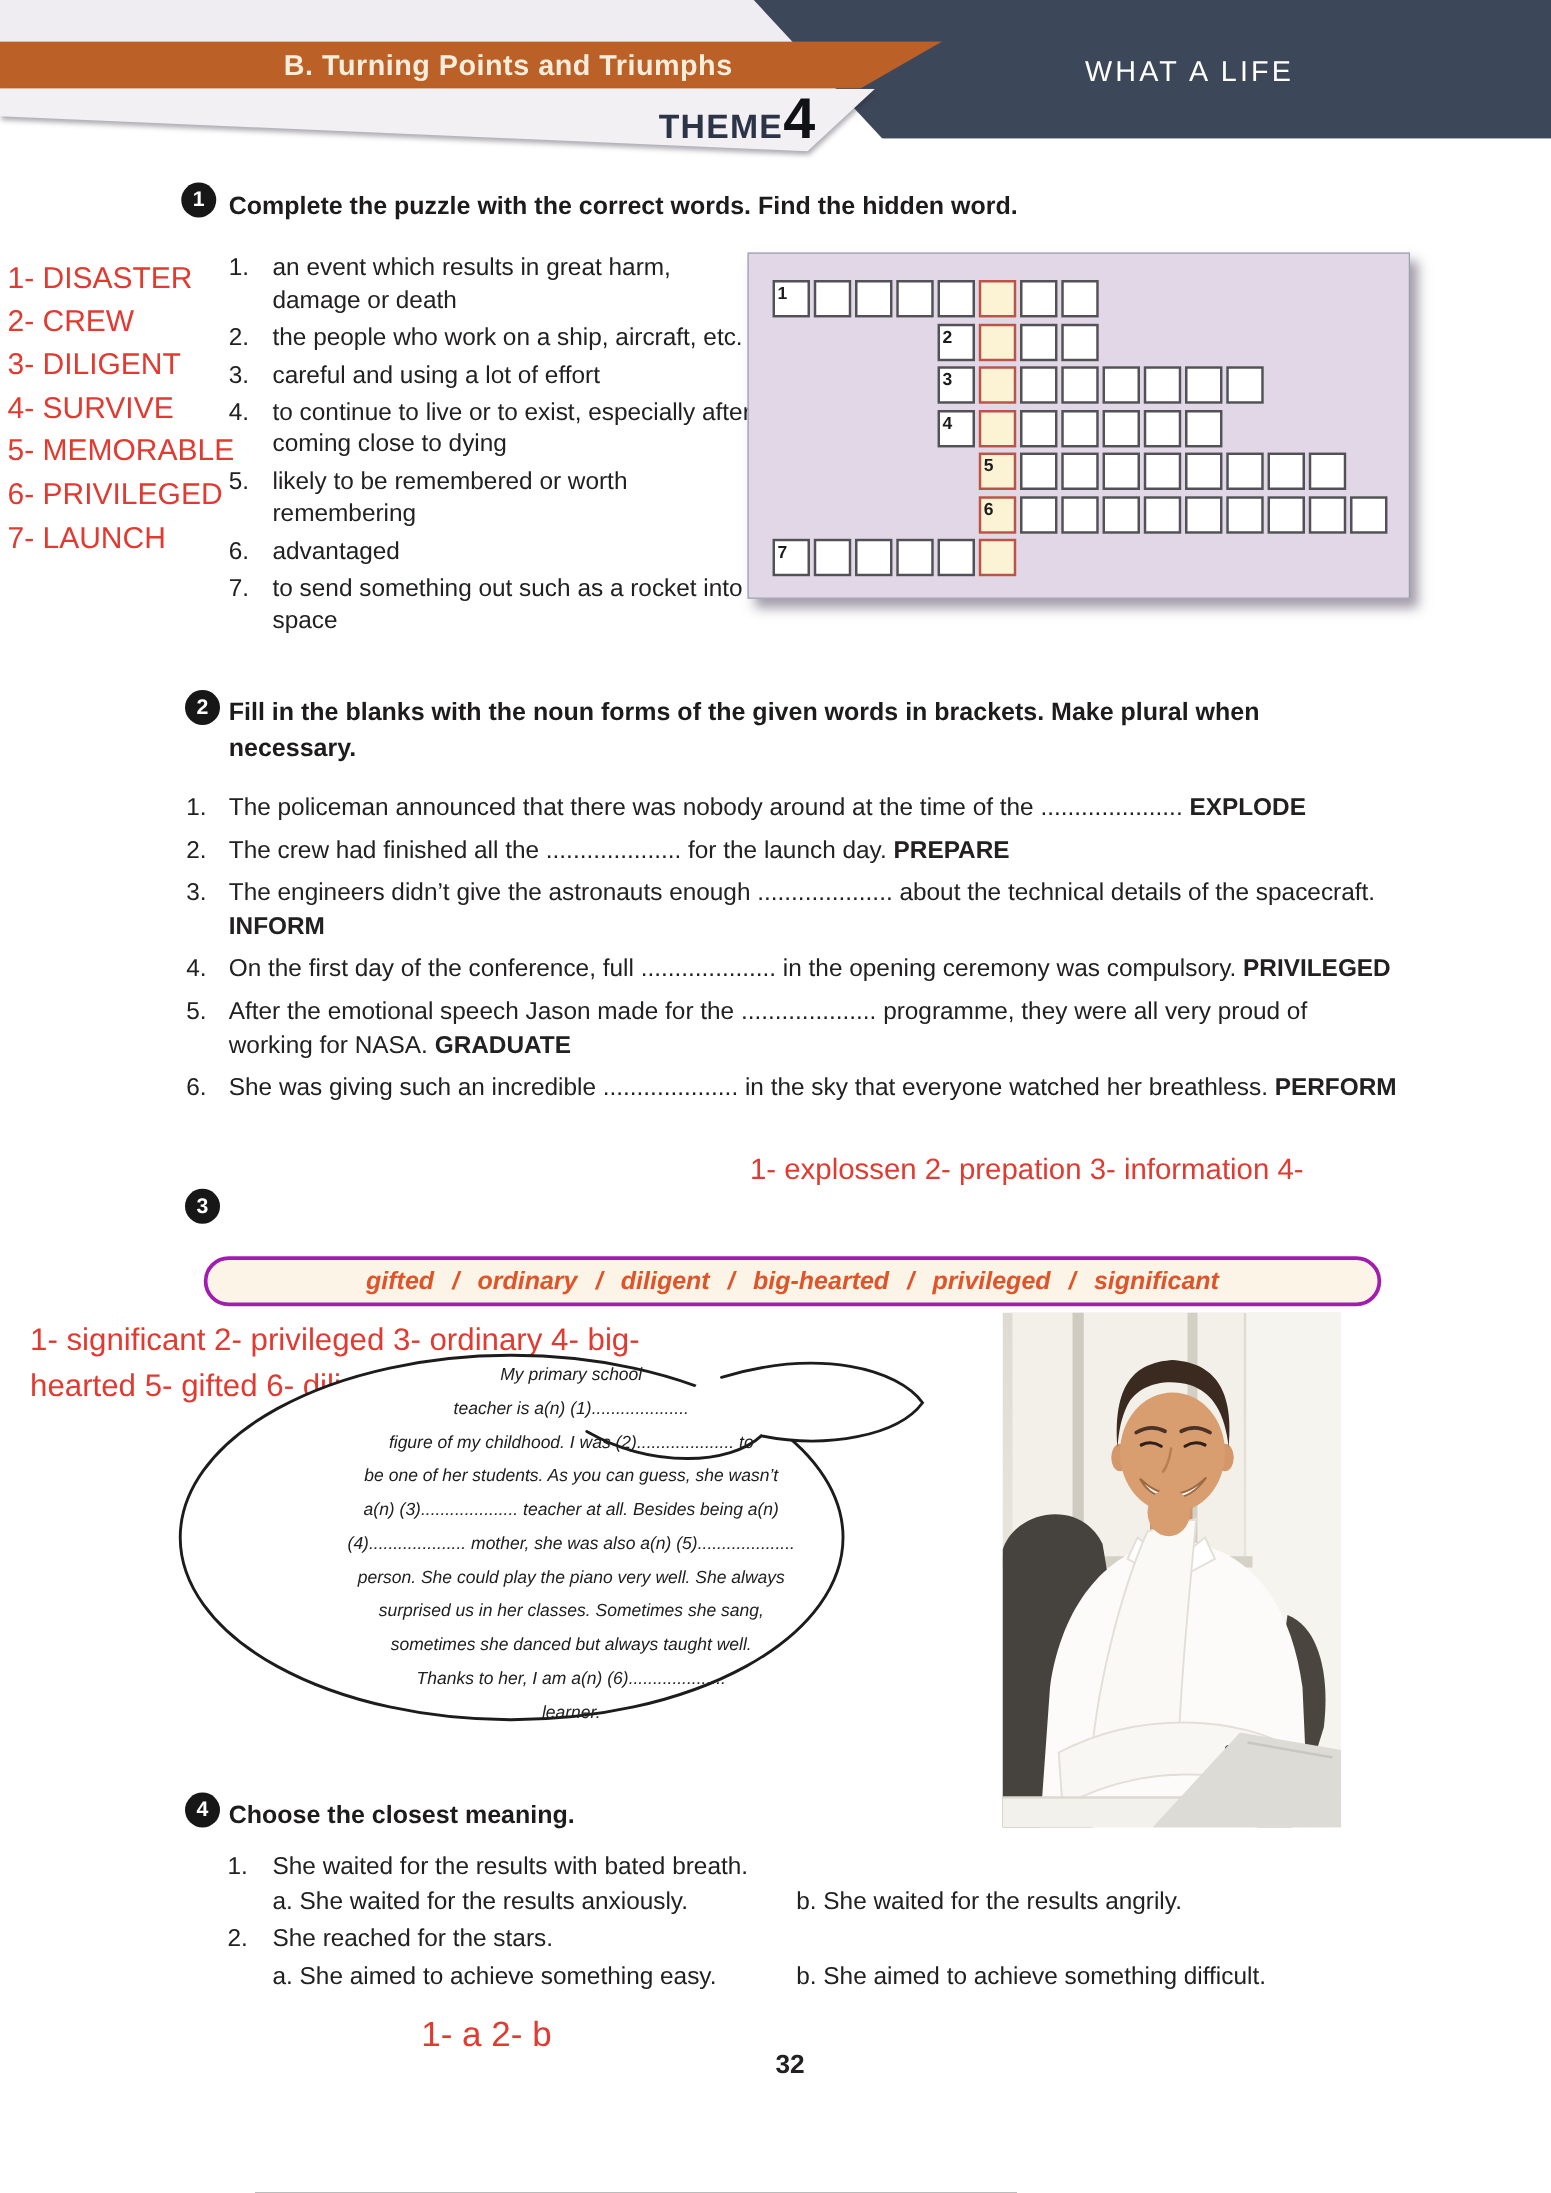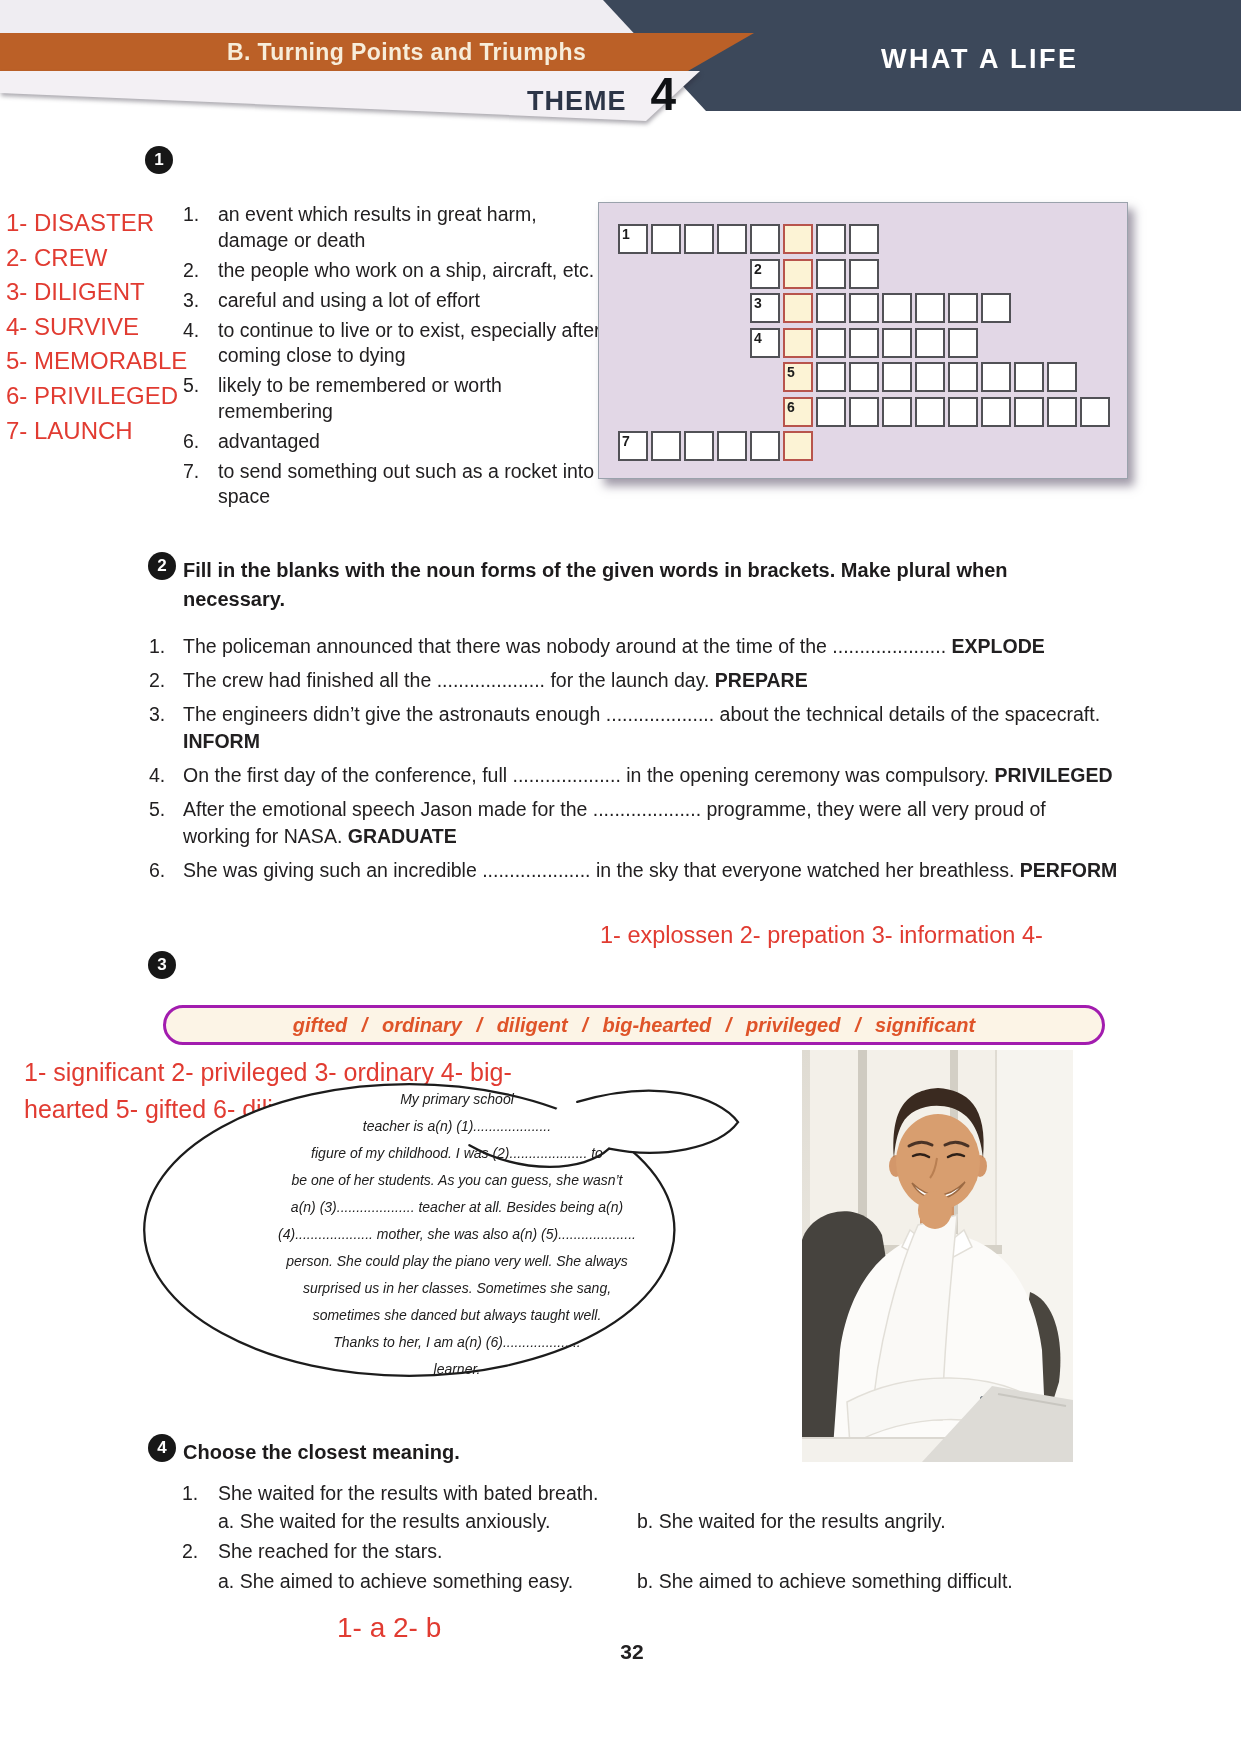--- a/index.html
+++ b/index.html
@@ -4,30 +4,30 @@
 <style>
   html,body{margin:0;padding:0;background:#888;}
   .page{position:relative;width:1241px;height:1754px;background:#ffffff;overflow:hidden;
         font-family:"Liberation Sans",sans-serif;color:#222021;margin:0 auto;}
   .abs{position:absolute;}
 
   
   .top-strip{left:0;top:0;width:1241px;height:33px;background:#efedf2;}
   .navy{left:0;top:0;width:1241px;height:111px;background:#3c485a;
         clip-path:polygon(603px 0,1241px 0,1241px 111px,706px 111px);}
-  .unit-title{left:868px;top:44px;width:320px;font-size:27px;font-weight:700;color:#ffffff;
-              letter-spacing:2.5px;margin-left:13px;}
+  .unit-title{left:868px;top:44px;width:320px;font-size:23px;font-weight:400;color:#ffffff;
+              letter-spacing:2.5px;}
   .orange-band{left:0;top:33px;width:1241px;height:38px;background:#bb6027;
                clip-path:polygon(0 0,754px 0,688px 38px,0 38px);}
   .section-title{left:227px;top:39px;width:520px;font-size:23px;font-weight:bold;color:#f7edda;
                  letter-spacing:.4px;}
   .ribbon-wrap{left:0;top:71px;width:1241px;height:54px;filter:drop-shadow(1px 3px 2px rgba(40,35,50,.38));}
   .ribbon{position:absolute;left:0;top:0;width:1241px;height:52px;background:#f3f0f4;
           clip-path:polygon(0 0,700px 0,646px 50px,0 22px);}
-  .theme{left:527px;top:74px;display:flex;align-items:baseline;gap:24px;}
+  .theme{left:527px;top:74px;display:flex;align-items:baseline;gap:0;}
   .theme-word{font-size:27px;font-weight:600;color:#2c3547;letter-spacing:1px;}
   .theme-num{font-size:46px;font-weight:bold;color:#101215;line-height:40px;}
 
   
   .circle-num{width:28px;height:28px;border-radius:50%;background:#171717;color:#fff;
               display:flex;align-items:center;justify-content:center;font-size:17px;font-weight:bold;}
   .ex-heading{font-size:20px;font-weight:bold;color:#1d1b1c;line-height:29px;}
   .red{color:#e13b31;}
 
   
@@ -90,20 +90,21 @@
   <div class="abs section-title">B. Turning Points and Triumphs</div>
   <div class="abs ribbon-wrap">
       <div class="ribbon"></div>
     </div>
   <div class="abs theme">
     <span class="theme-word">THEME</span>
     <span class="theme-num">4</span>
   </div>
 
   <div class="abs circle-num" style="left:145px;top:146px">1</div>
+  <div class="abs ex-heading" style="left:183px;top:151px;width:900px">Complete the puzzle with the correct words. Find the hidden word.</div>
   <div class="abs red red-ex1" id="red-ex1">
       <div>1- DISASTER</div>
       <div>2- CREW</div>
       <div>3- DILIGENT</div>
       <div>4- SURVIVE</div>
       <div>5- MEMORABLE</div>
       <div>6- PRIVILEGED</div>
       <div>7- LAUNCH</div>
     </div>
   <div class="abs clues" id="clues">

